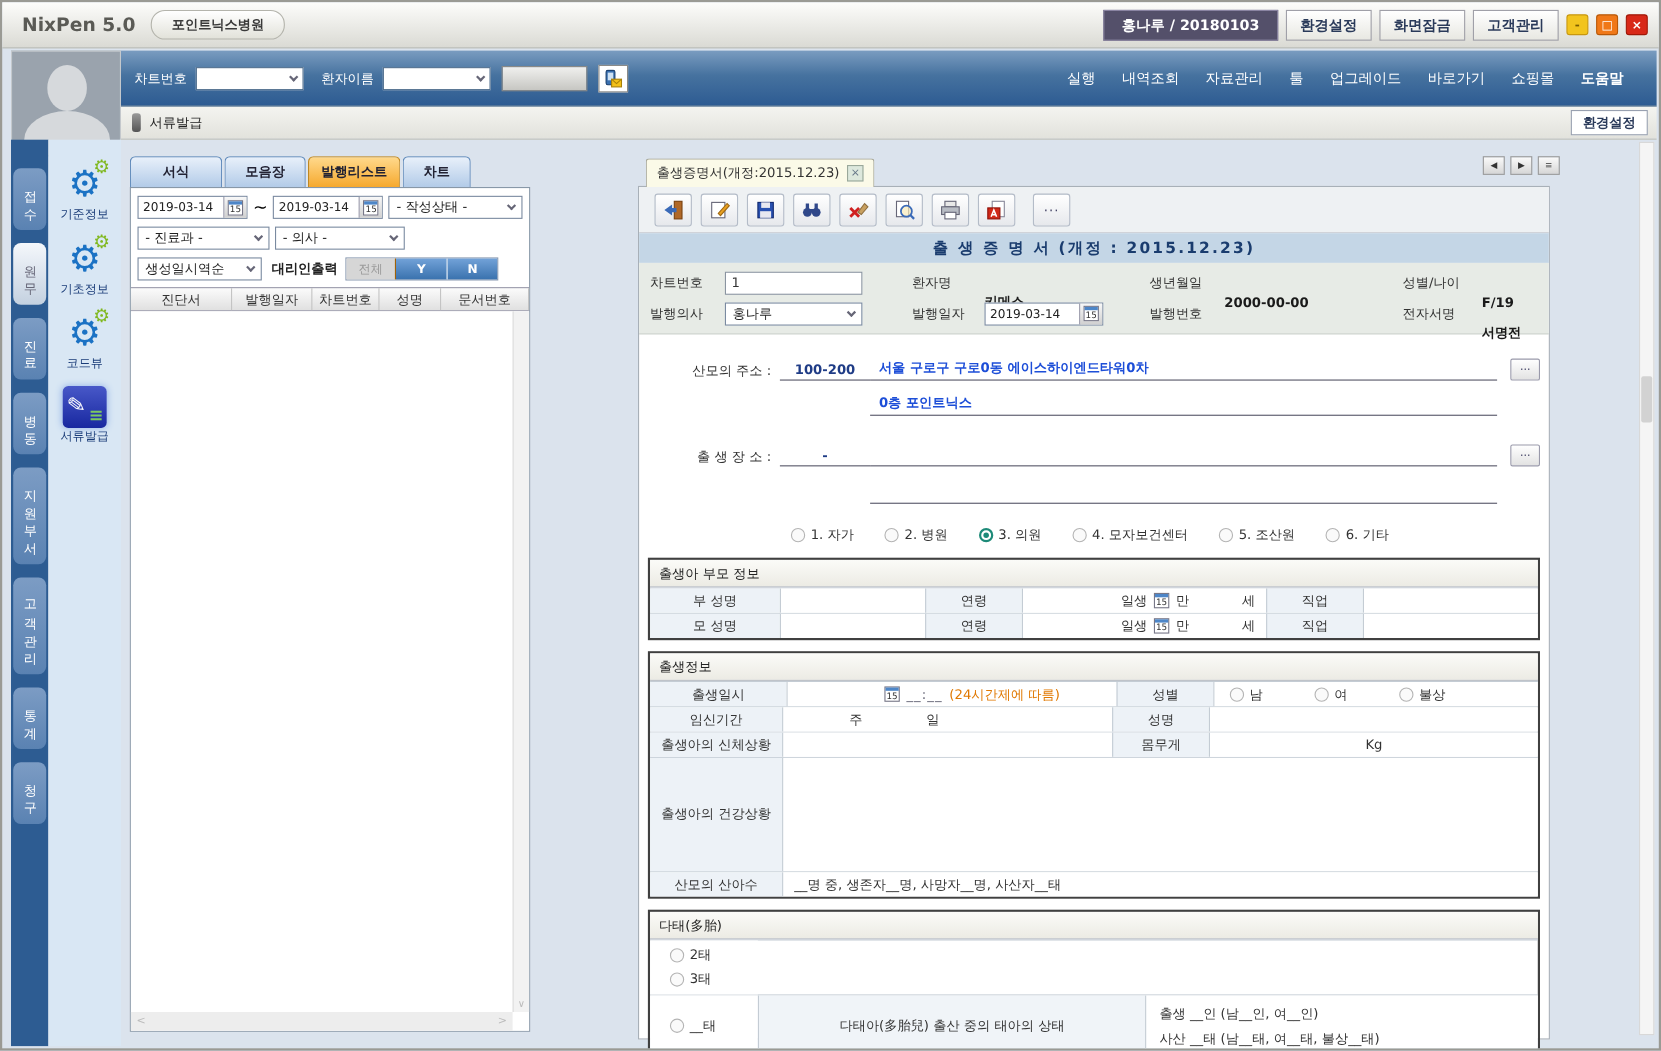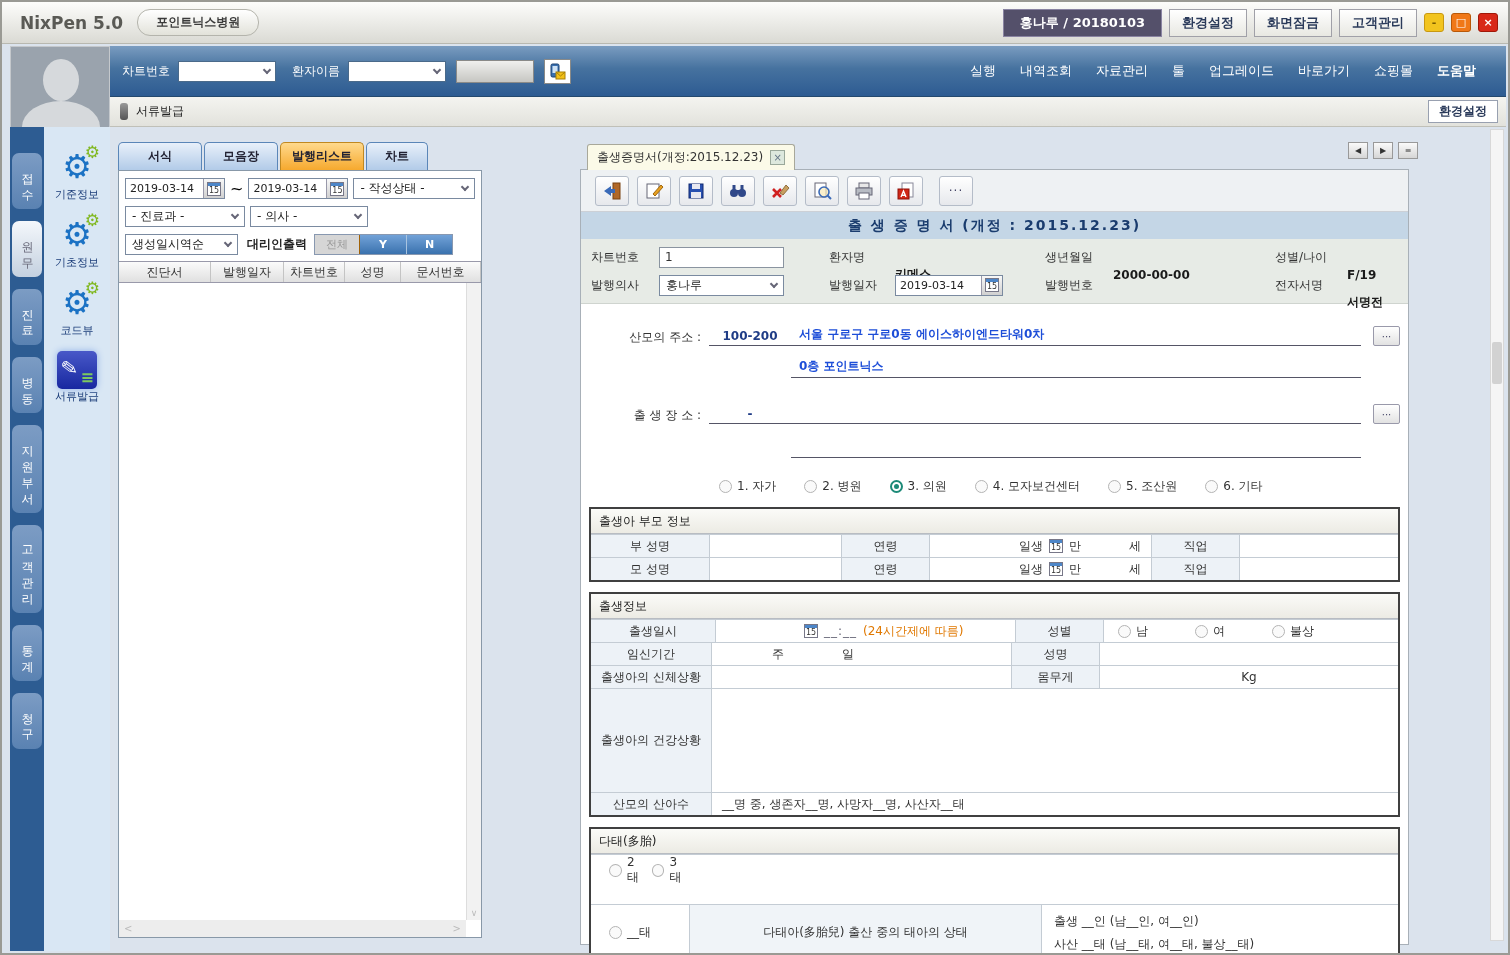--- a/index.html
+++ b/index.html
@@ -610,21 +610,21 @@
           <div class="tc tlabel" style="width:120px;">산모의 산아수</div>
           <div class="tc tblank" style="flex:1; padding-left:10px;">
             <span>__명 중,    생존자__명,    사망자__명,    사산자__태</span>
           </div>
         </div>
       </div>
 
       <div class="sec">
         <div class="sec-title">다태(多胎)</div>
         <div class="trow" style="height:50px;">
-          <div class="tc tblank" style="width:98px; align-items:flex-start; justify-content:center; gap:5px; padding-left:18px;">
+          <div class="tc tblank" style="width:98px; flex-direction:column; align-items:flex-start; justify-content:center; gap:5px; padding-left:18px;">
             <span class="r-item">
               <span class="radio"></span>
               <span>2태</span>
             </span>
             <span class="r-item">
               <span class="radio"></span>
               <span>3태</span>
             </span>
           </div>
         </div>

